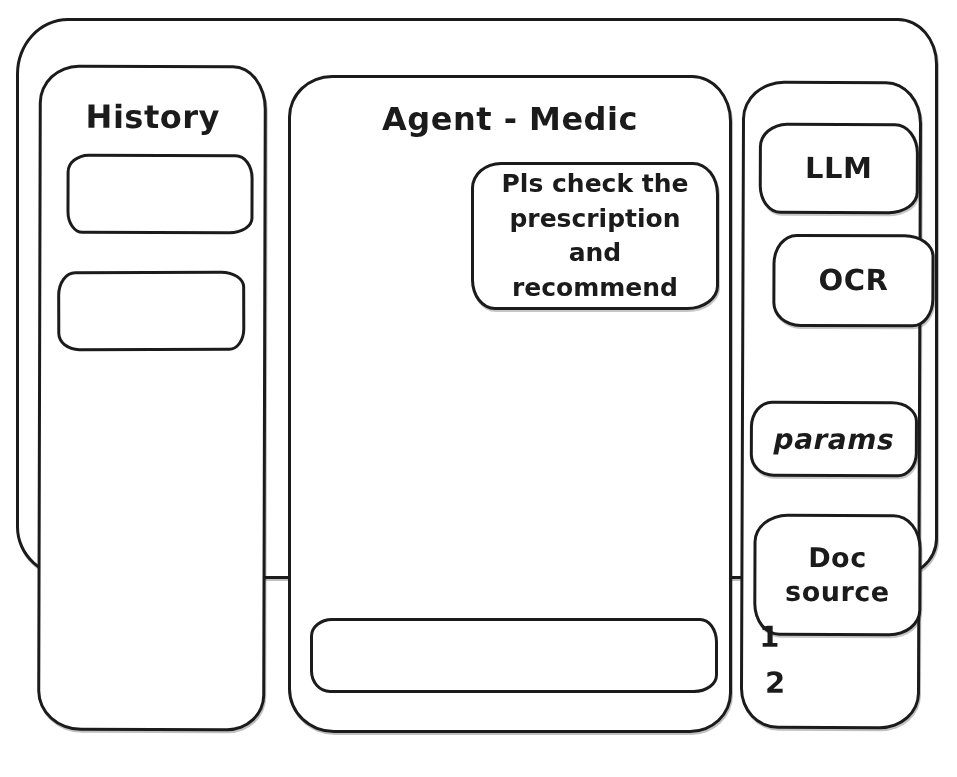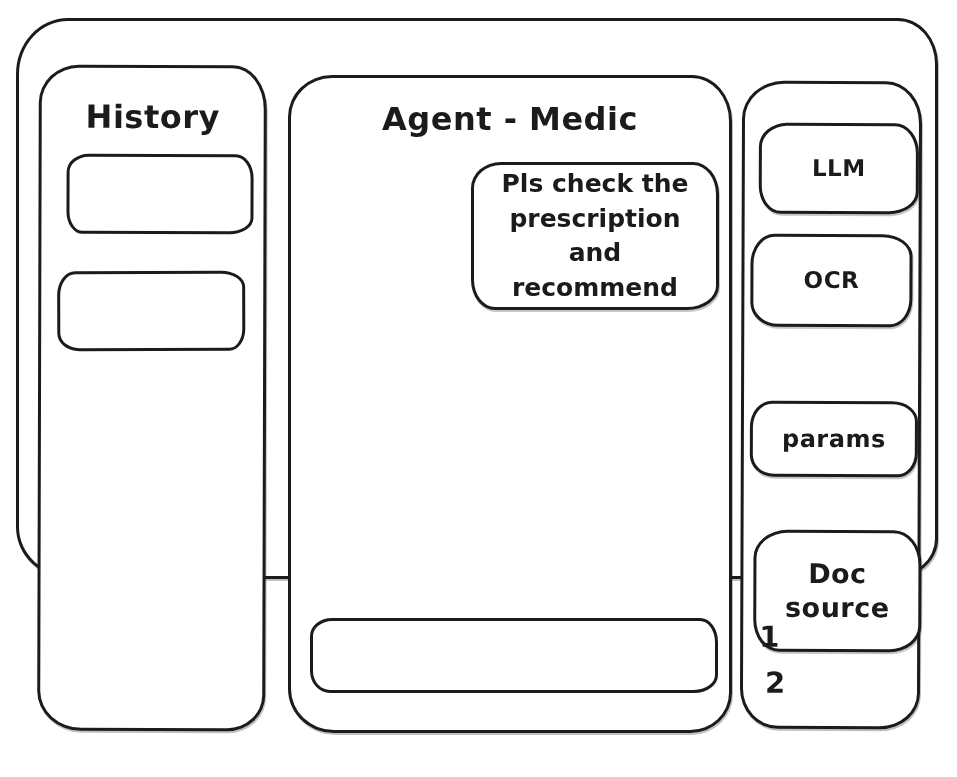--- a/index.html
+++ b/index.html
@@ -96,37 +96,37 @@
   .tools{
     left:722px;top:60px;width:180px;height:648px;
     border-radius:42px 36px 40px 38px / 38px 42px 36px 40px;
     transform:rotate(0.2deg);
   }
   .tool-btn{
     position:absolute;
     border:3px solid var(--ink);
     background:var(--paper);
     font-family:"DejaVu Sans", sans-serif;
-    font-size:23px;font-weight:bold;
+    font-size:29px;font-weight:bold;
     letter-spacing:0.5px;
     color:var(--ink);
     display:flex;align-items:center;justify-content:center;
     text-align:center;
     cursor:pointer;
     box-shadow:1px 2px 0 0 rgba(27,27,27,0.25);
     line-height:1.25;
   }
   .btn-llm{left:14px;top:39px;width:160px;height:91px;
     border-radius:28px 24px 30px 22px / 24px 30px 22px 28px;}
-  .btn-ocr{left:6px;top:150px;width:162px;height:93px;
+  .btn-ocr{left:28px;top:150px;width:162px;height:93px;
     border-radius:24px 30px 22px 28px / 30px 22px 28px 24px;}
   .btn-params{left:6px;top:317px;width:168px;height:76px;
-    font-size:24px;
-    border-radius:22px 26px 20px 24px / 26px 20px 24px 22px;}
-  .btn-doc{left:10px;top:446px;width:168px;height:122px;
+    font-size:28px;
+    border-radius:22px 26px 20px 24px / 26px 20px 24px 22px;font-style:italic;}
+  .btn-doc{left:10px;top:430px;width:168px;height:122px;
     font-size:27px;padding:0 22px;
     border-radius:34px 28px 32px 26px / 28px 34px 26px 32px;}
   .doc-num{
     position:absolute;
     font-size:29px;font-weight:bold;
     cursor:pointer;
   }
   .doc-num.n1{left:16px;top:536px;}
   .doc-num.n2{left:22px;top:582px;}
 </style>

